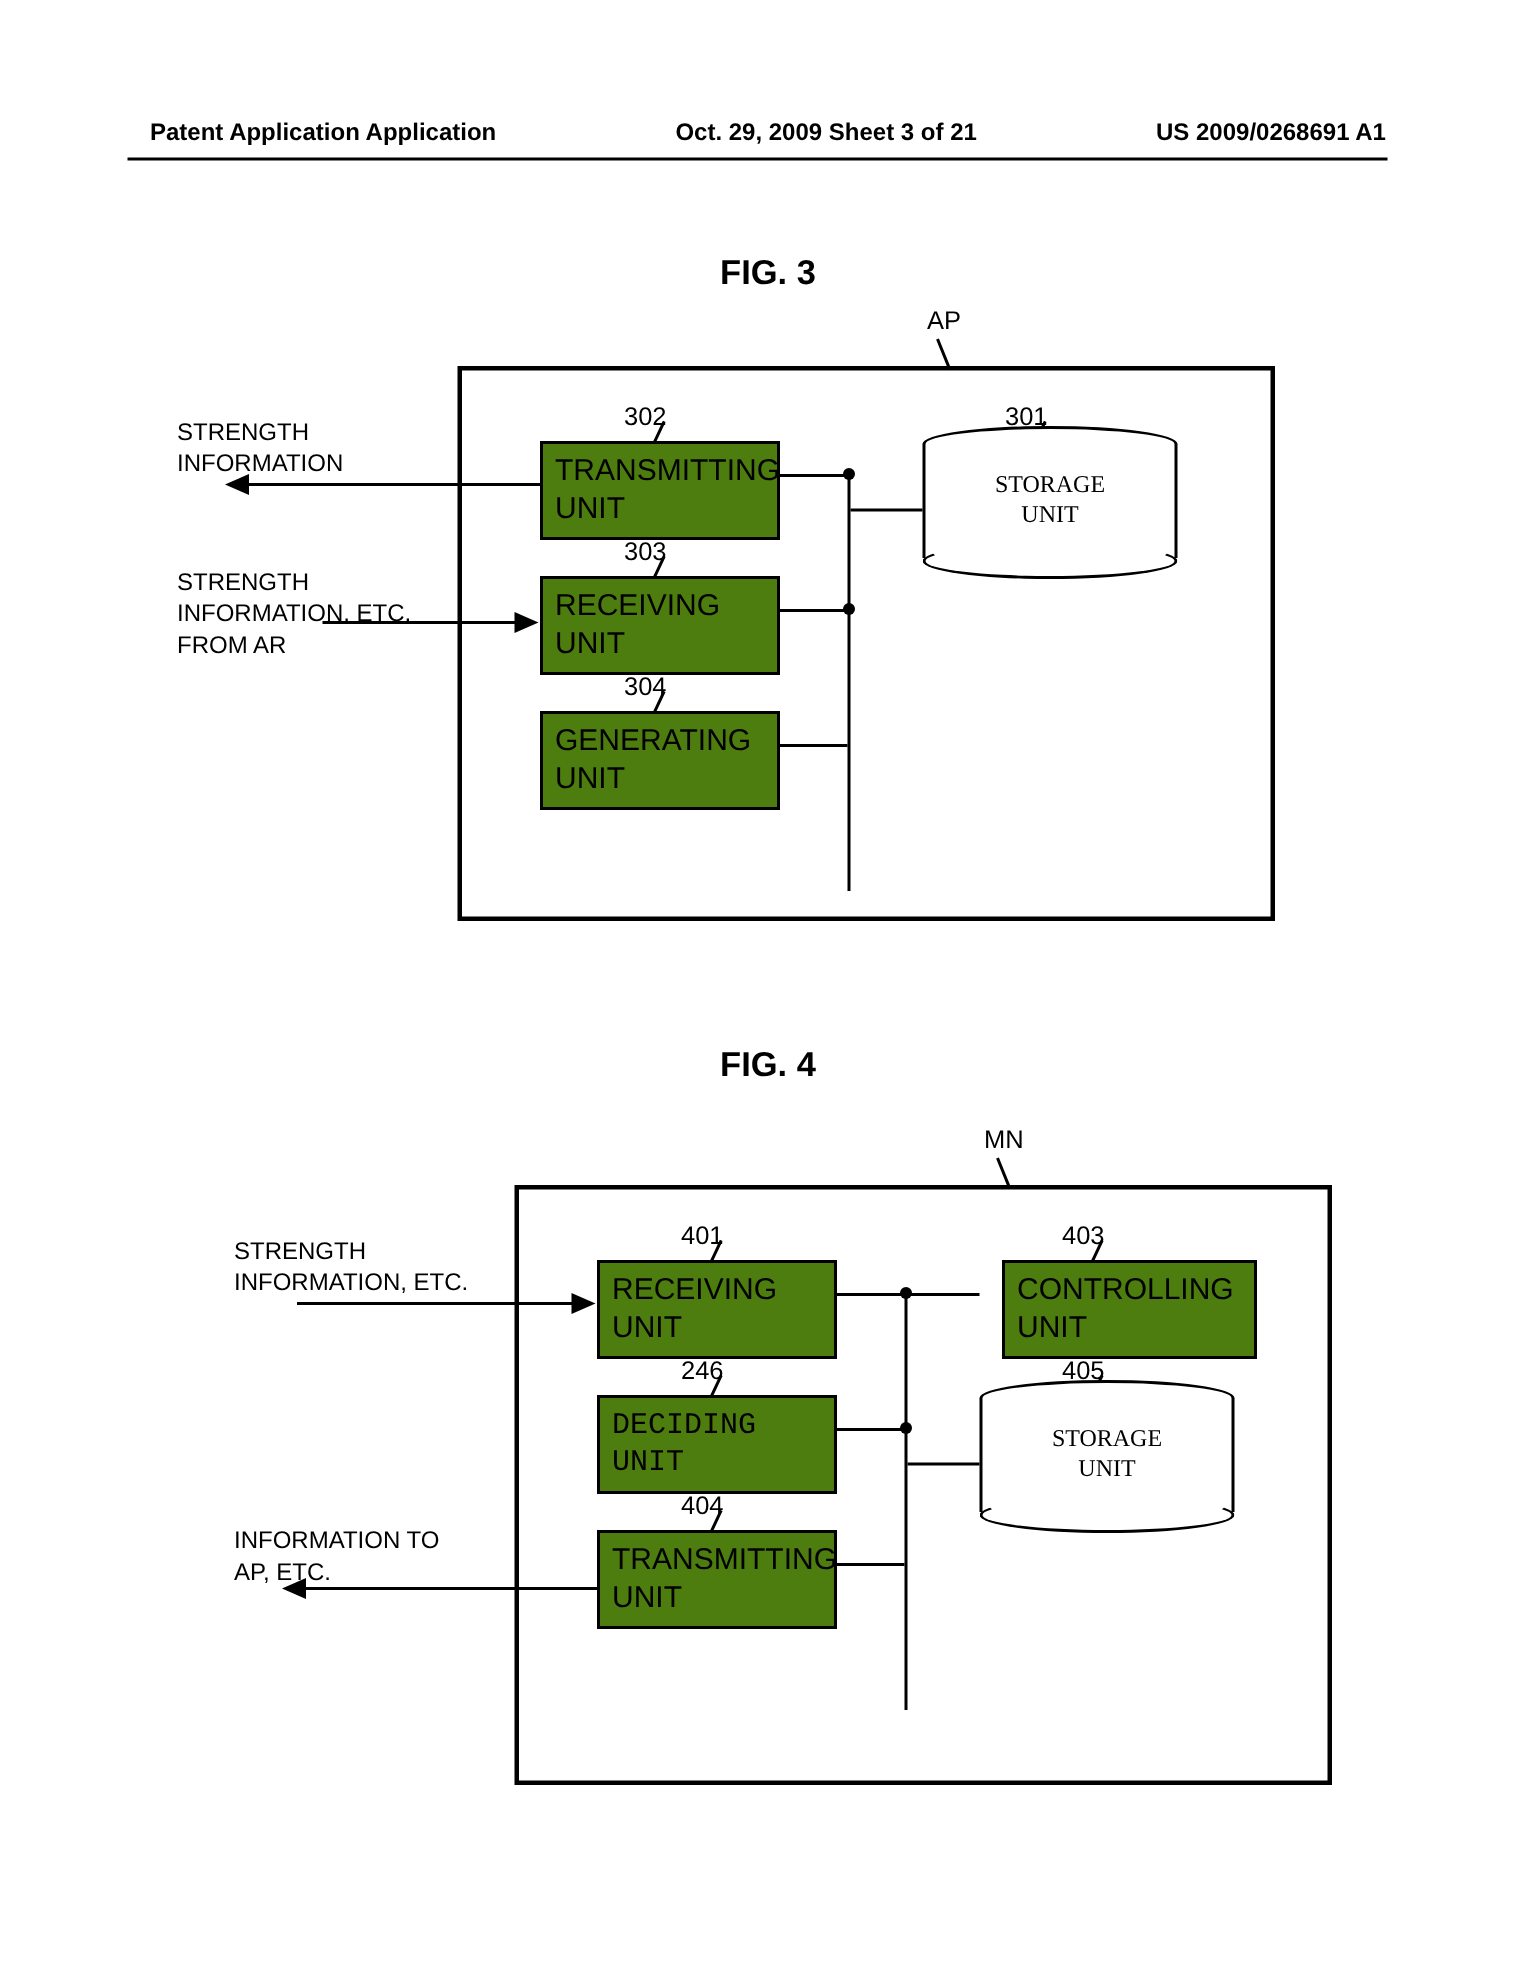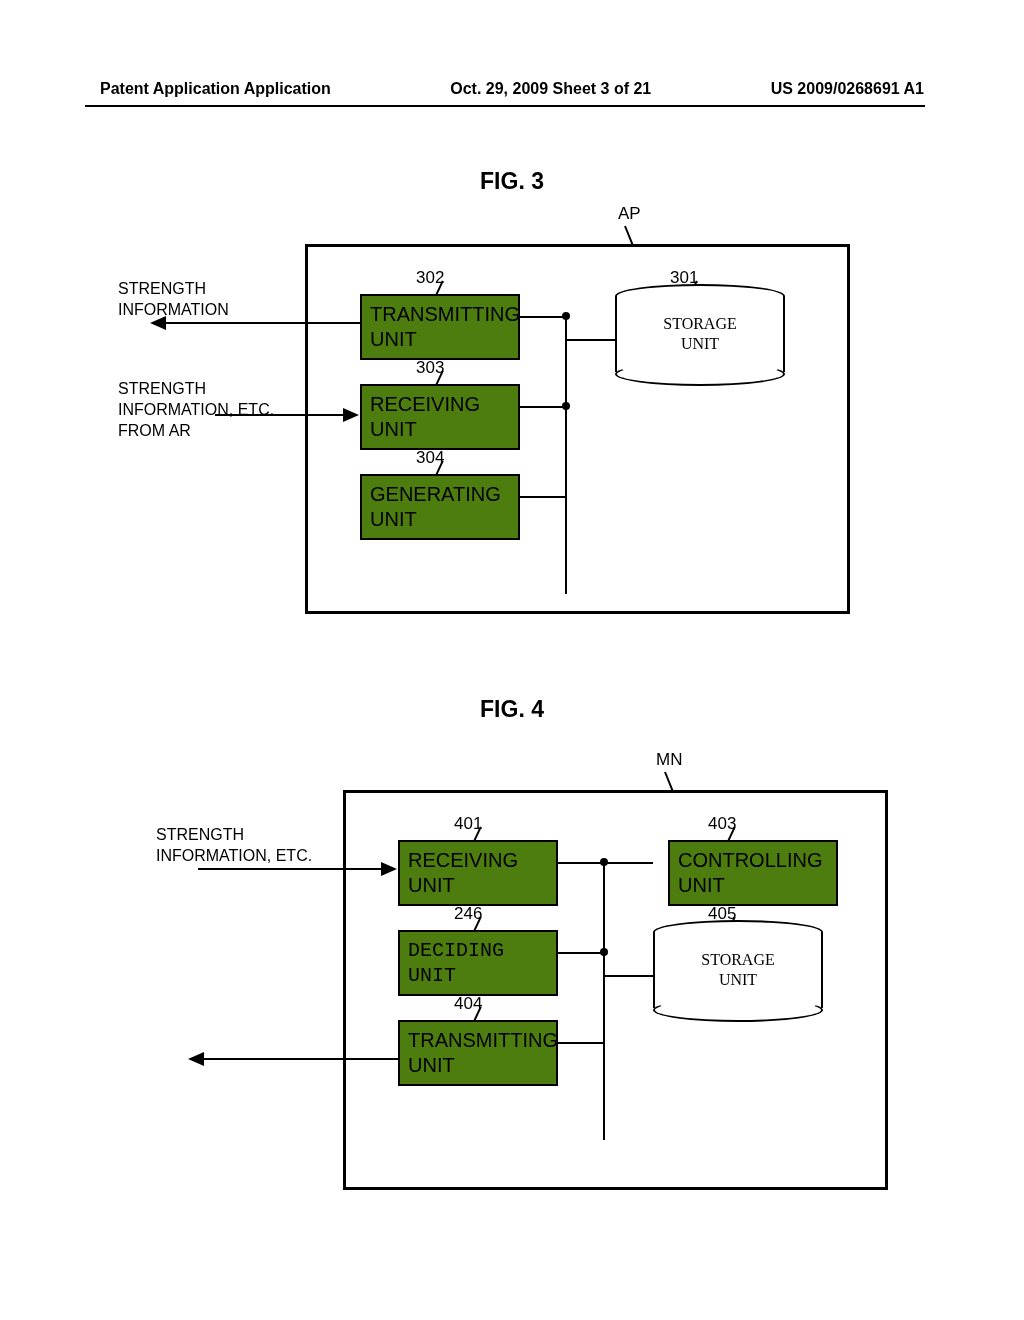--- a/index.html
+++ b/index.html
@@ -228,15 +228,17 @@
     </div>
     <div class="bottom-ellipse" style="left:0; top:68px; width:170px; height:24px; border-top-color:transparent; background:transparent;"></div>
   </div>
   <div class="line" style="left:567px; top:235px; width:48px; height:2px;"></div>
 
   <div class="ext-label" style="left:118px; top:85px; white-space:pre-line;">STRENGTH
 INFORMATION, ETC.</div>
   <div class="line" style="left:160px; top:128px; width:185px; height:2px;"></div>
   <div class="arrow-head-right" style="left:343px; top:122px;"></div>
 
+  <div class="ext-label" style="left:118px; top:278px; white-space:pre-line;">INFORMATION TO
+AP, ETC.</div>
   <div class="line" style="left:165px; top:318px; width:195px; height:2px;"></div>
   <div class="arrow-head-left" style="left:150px; top:312px;"></div>
 </div>
 
 </body></html>

